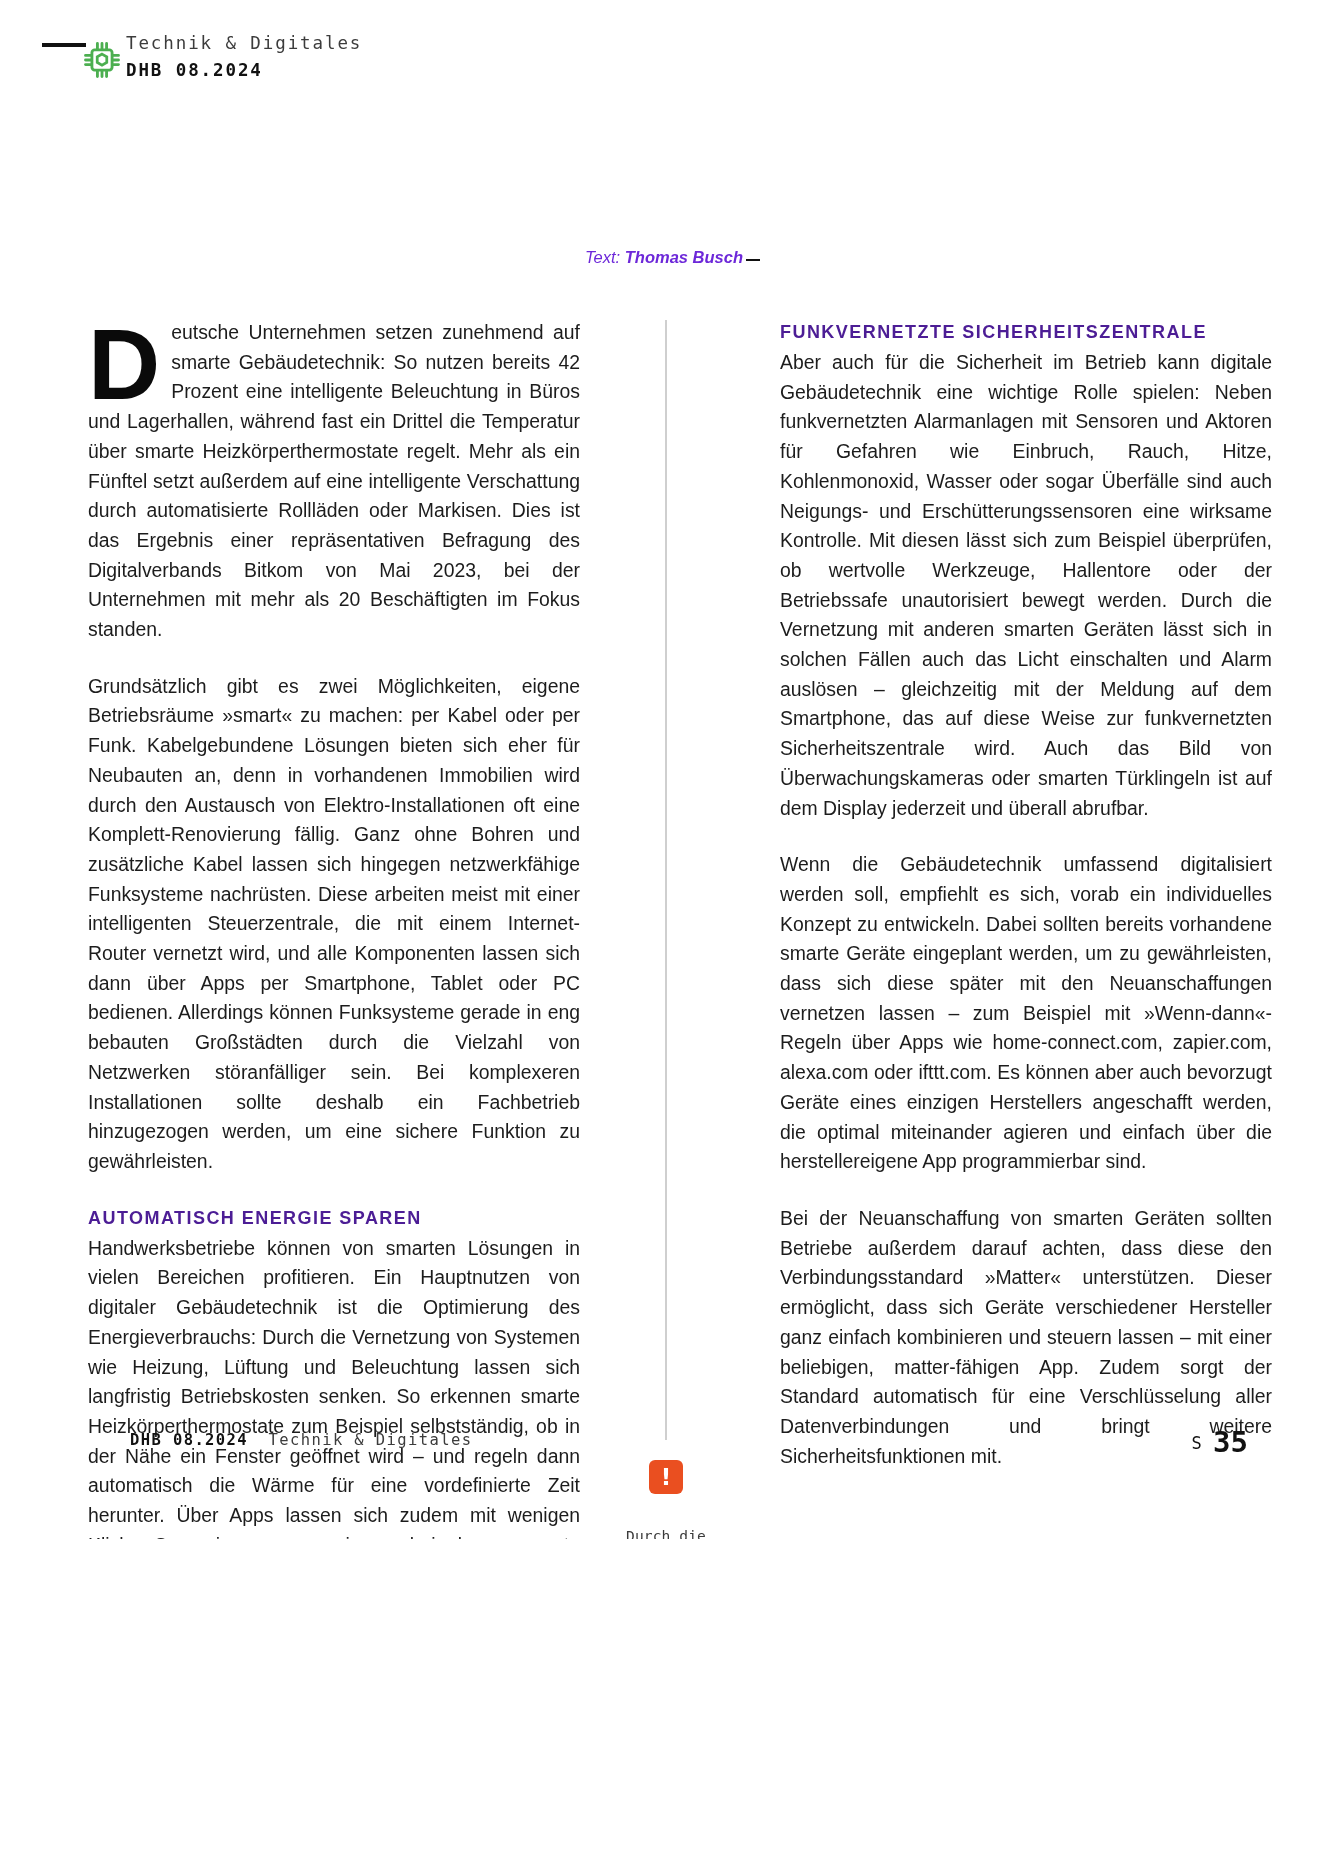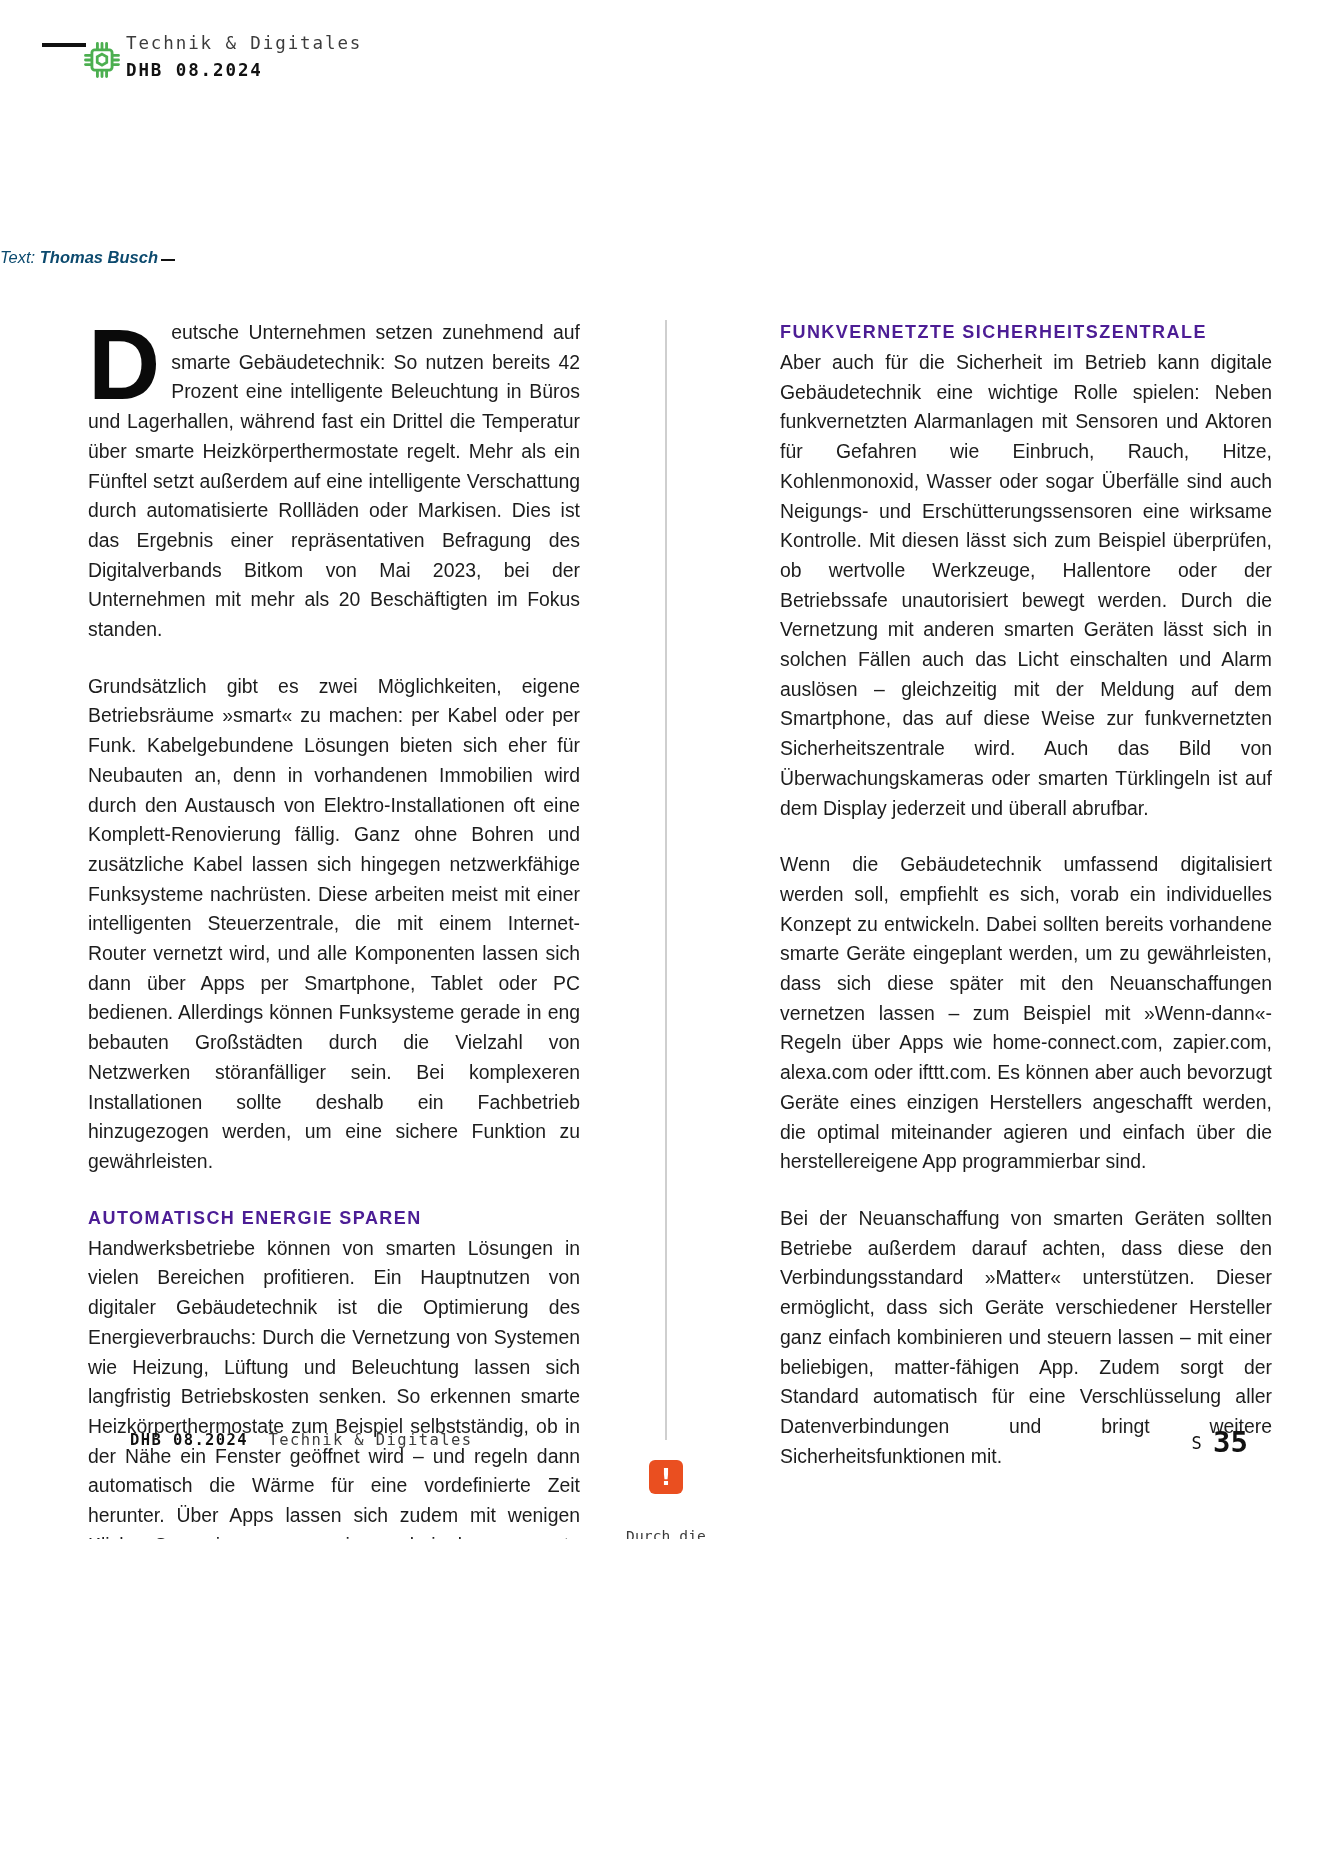--- a/index.html
+++ b/index.html
@@ -67,25 +67,25 @@
     margin-top: 2px;
     white-space: nowrap;
   }
 
   
   .byline {
     position: absolute;
     left: 0;
     top: 248px;
     width: 760px;
-    text-align: left;
+    text-align: right;
     font-family: "Liberation Sans", sans-serif;
     font-size: 16.5px;
     font-style: italic;
-    color: #0c4a6e;
+    color: #6d28d9;
     white-space: nowrap;
   }
   .byline .label { font-weight: normal; }
   .byline .author { font-weight: bold; }
   .byline .dash {
     display: inline-block;
     width: 14px;
     border-bottom: 2px solid #111;
     vertical-align: 2px;
     margin-left: 3px;

